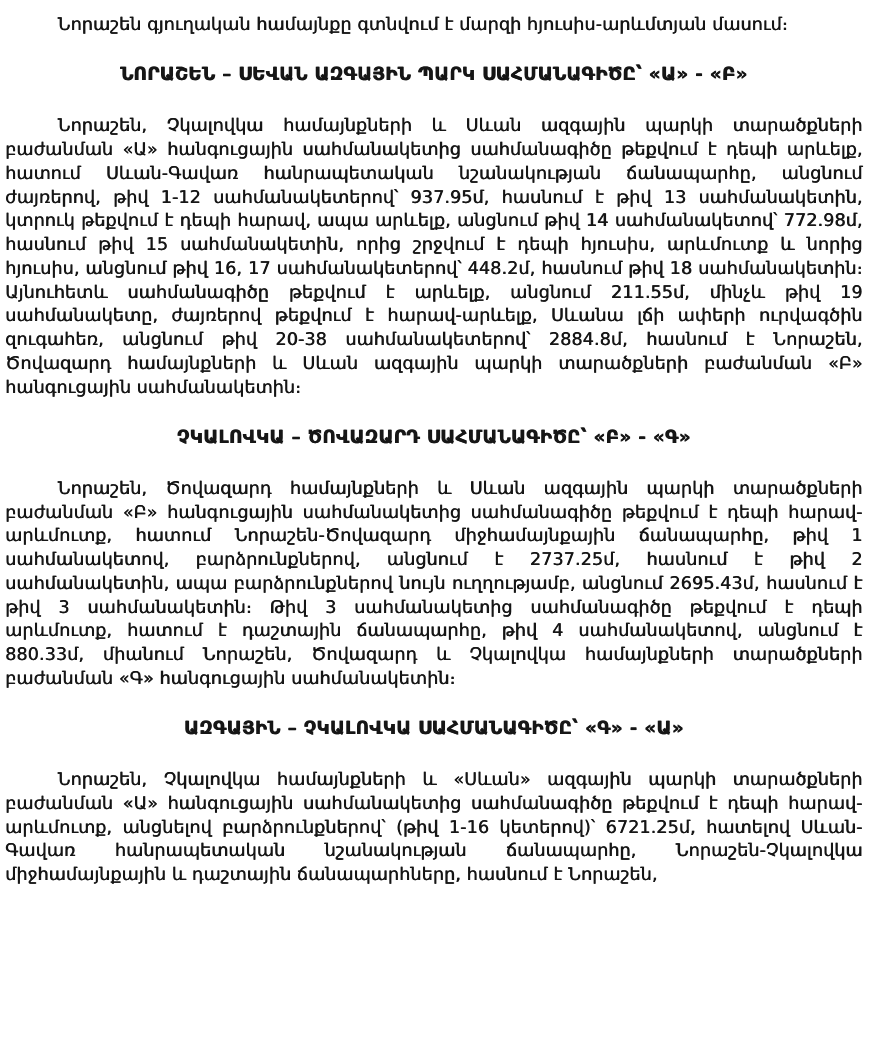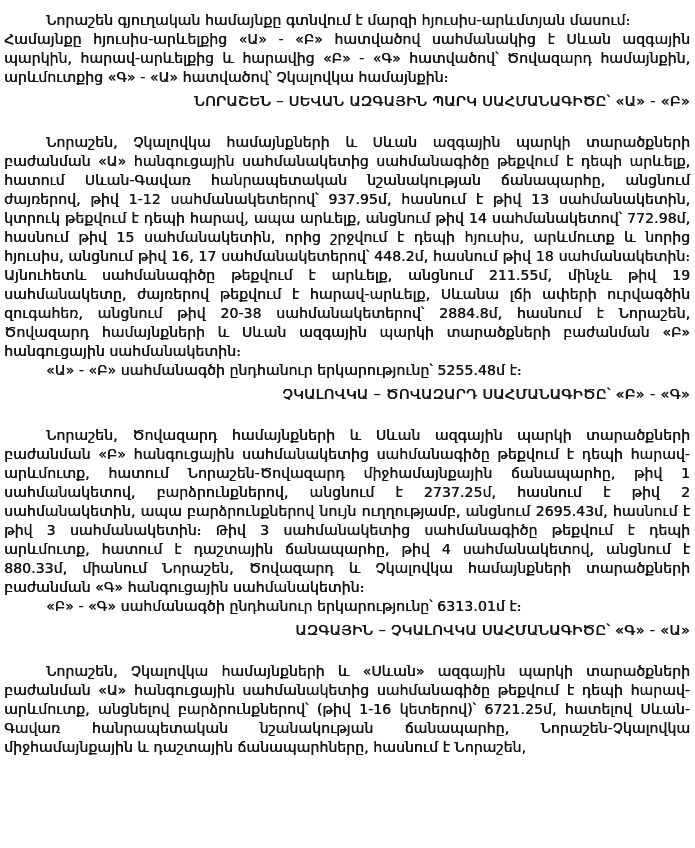--- a/index.html
+++ b/index.html
@@ -23,40 +23,37 @@
     margin: 0;
     text-align: justify;
     text-justify: inter-word;
   }
   .single {
     margin: 0;
     text-align: left;
   }
   .indent { text-indent: 42px; }
   .heading {
-    margin: 4px 0 23px 0;
-    text-align: right;
+    margin: 20px 0 23px 0;
+    text-align: center;
     font-size: 14.6px;
-    font-weight: normal;
+    font-weight: bold;
     letter-spacing: 0.3px;
     text-shadow: 0.55px 0 0 currentColor;
   }
 </style>
 </head>
 <body>
 
 <div class="page">
 
   <p class="single indent">Նորաշեն գյուղական համայնքը գտնվում է մարզի հյուսիս-արևմտյան մասում։</p>
-  <p class="para">Համայնքը հյուսիս-արևելքից «Ա» - «Բ» հատվածով սահմանակից է Սևան ազգային պարկին, հարավ-արևելքից և հարավից «Բ» - «Գ» հատվածով՝ Ծովազարդ համայնքին, արևմուտքից «Գ» - «Ա» հատվածով՝ Չկալովկա համայնքին։</p>
 
   <h2 class="heading">ՆՈՐԱՇԵՆ – ՍԵՎԱՆ ԱԶԳԱՅԻՆ ՊԱՐԿ ՍԱՀՄԱՆԱԳԻԾԸ՝ «Ա» - «Բ»</h2>
   <p class="para indent">Նորաշեն, Չկալովկա համայնքների և Սևան ազգային պարկի տարածքների բաժանման «Ա» հանգուցային սահմանակետից սահմանագիծը թեքվում է դեպի արևելք, հատում Սևան-Գավառ հանրապետական նշանակության ճանապարհը, անցնում ժայռերով, թիվ 1-12 սահմանակետերով՝ 937.95մ, հասնում է թիվ 13 սահմանակետին, կտրուկ թեքվում է դեպի հարավ, ապա արևելք, անցնում թիվ 14 սահմանակետով՝ 772.98մ, հասնում թիվ 15 սահմանակետին, որից շրջվում է դեպի հյուսիս, արևմուտք և նորից հյուսիս, անցնում թիվ 16, 17 սահմանակետերով՝ 448.2մ, հասնում թիվ 18 սահմանակետին։ Այնուհետև սահմանագիծը թեքվում է արևելք, անցնում 211.55մ, մինչև թիվ 19 սահմանակետը, ժայռերով թեքվում է հարավ-արևելք, Սևանա լճի ափերի ուրվագծին զուգահեռ, անցնում թիվ 20-38 սահմանակետերով՝ 2884.8մ, հասնում է Նորաշեն, Ծովազարդ համայնքների և Սևան ազգային պարկի տարածքների բաժանման «Բ» հանգուցային սահմանակետին։</p>
-  <p class="single indent">«Ա» - «Բ» սահմանագծի ընդհանուր երկարությունը՝ 5255.48մ է։</p>
 
   <h2 class="heading">ՉԿԱԼՈՎԿԱ – ԾՈՎԱԶԱՐԴ ՍԱՀՄԱՆԱԳԻԾԸ՝ «Բ» - «Գ»</h2>
   <p class="para indent">Նորաշեն, Ծովազարդ համայնքների և Սևան ազգային պարկի տարածքների բաժանման «Բ» հանգուցային սահմանակետից սահմանագիծը թեքվում է դեպի հարավ-արևմուտք, հատում Նորաշեն-Ծովազարդ միջհամայնքային ճանապարհը, թիվ 1 սահմանակետով, բարձրունքներով, անցնում է 2737.25մ, հասնում է թիվ 2 սահմանակետին, ապա բարձրունքներով նույն ուղղությամբ, անցնում 2695.43մ, հասնում է թիվ 3 սահմանակետին։ Թիվ 3 սահմանակետից սահմանագիծը թեքվում է դեպի արևմուտք, հատում է դաշտային ճանապարհը, թիվ 4 սահմանակետով, անցնում է 880.33մ, միանում Նորաշեն, Ծովազարդ և Չկալովկա համայնքների տարածքների բաժանման «Գ» հանգուցային սահմանակետին։</p>
-  <p class="single indent">«Բ» - «Գ» սահմանագծի ընդհանուր երկարությունը՝ 6313.01մ է։</p>
 
   <h2 class="heading">ԱԶԳԱՅԻՆ – ՉԿԱԼՈՎԿԱ ՍԱՀՄԱՆԱԳԻԾԸ՝ «Գ» - «Ա»</h2>
   <p class="para indent">Նորաշեն, Չկալովկա համայնքների և «Սևան» ազգային պարկի տարածքների բաժանման «Ա» հանգուցային սահմանակետից սահմանագիծը թեքվում է դեպի հարավ-արևմուտք, անցնելով բարձրունքներով՝ (թիվ 1-16 կետերով)՝ 6721.25մ, հատելով Սևան-Գավառ հանրապետական նշանակության ճանապարհը, Նորաշեն-Չկալովկա միջհամայնքային և դաշտային ճանապարհները, հասնում է Նորաշեն,</p>
 
 </div>
 
 </body></html>

